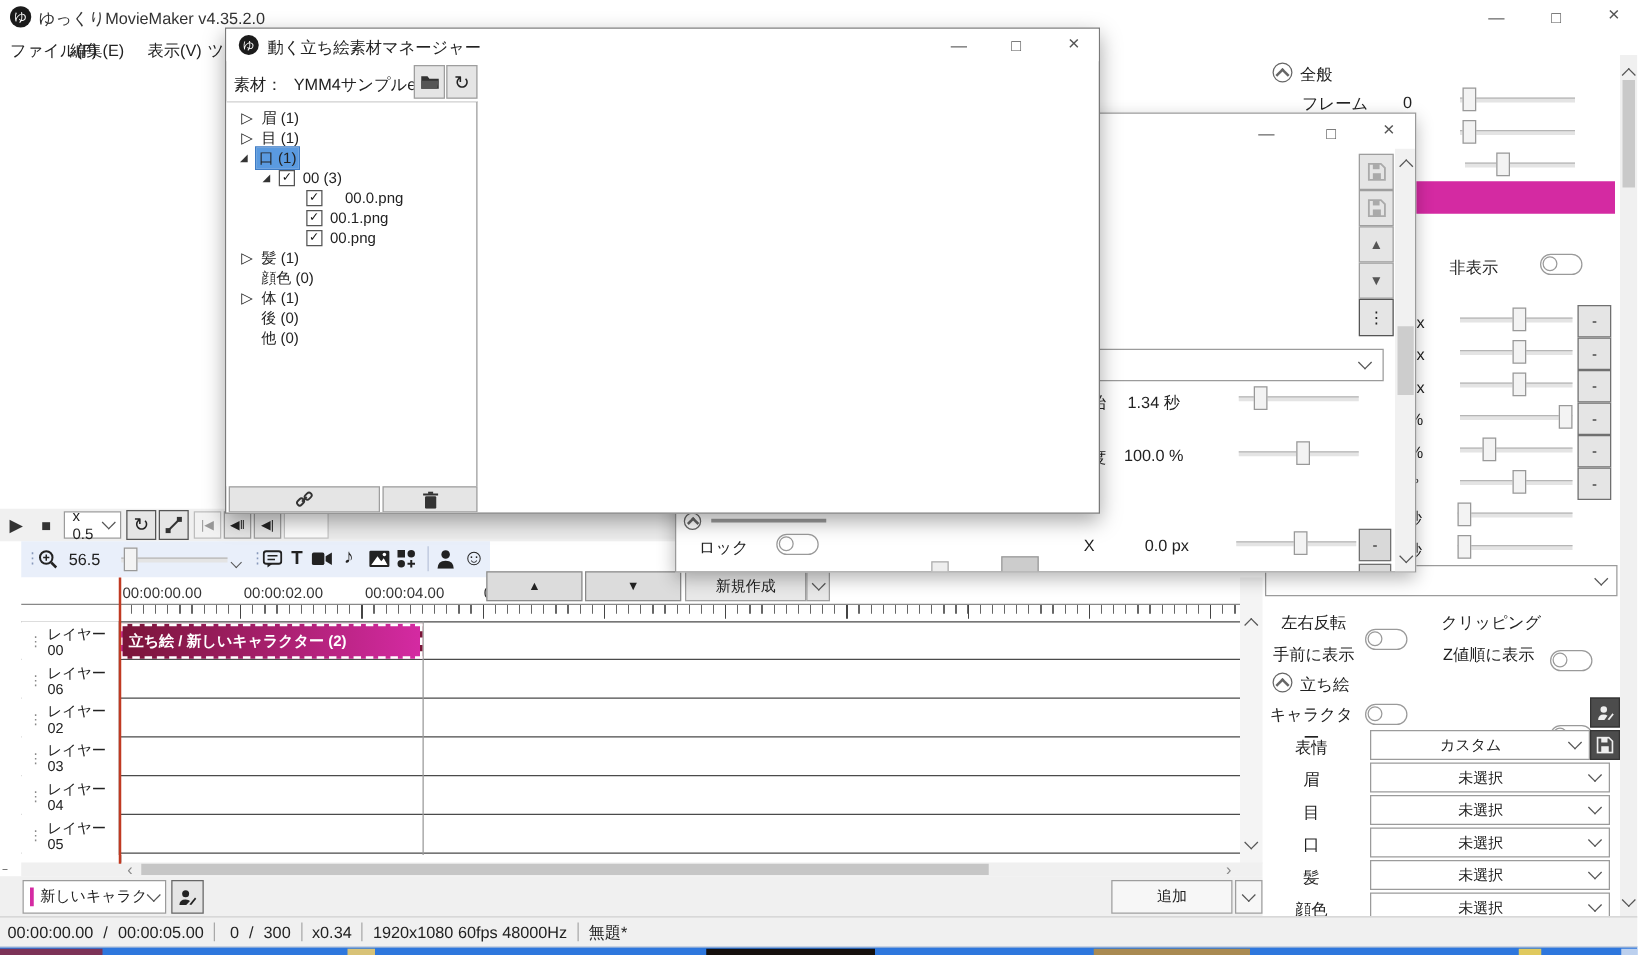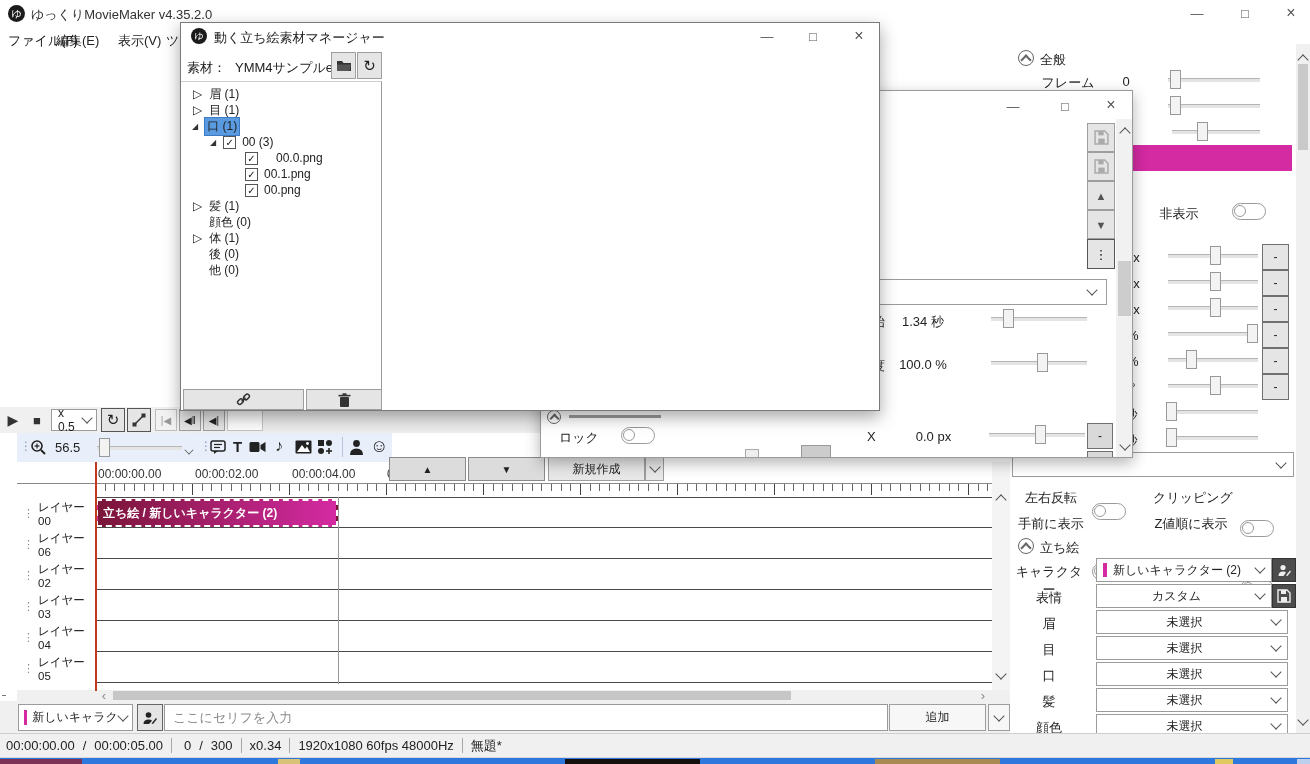--- a/index.html
+++ b/index.html
@@ -145,25 +145,20 @@
     <div class="ab tgl" style="left:82px;top:468px"></div>
     <div class="ab rlabel" style="left:136px;top:471px;width:90px">Z値順に表示</div>
     <div class="ab tgl" style="left:230px;top:468px"></div>
 
     <div class="ab circ" style="left:8px;top:494px">
         <i></i>
       </div>
     <div class="ab" style="left:30px;top:495px">立ち絵</div>
 
     <div class="ab rlabel" style="left:0;top:519px;width:78px">キャラクター</div>
-    <div class="ab combo" style="left:86px;top:514px;width:176px;height:24px">
-      <span style="width:4px;height:14px;background:#d42aa2;margin-left:6px"></span>
-      <span style="margin-left:6px">新しいキャラクター (2)</span>
-      <span class="chv" style="margin-left:auto;margin-right:7px"></span>
-    </div>
     <div class="ab btn btndark" style="left:262px;top:514px;width:24px;height:24px">
       <svg width="15" height="15" viewBox="0 0 15 15">
           <circle cx="6" cy="4.5" r="2.6" fill="#eee"></circle>
           <path d="M1.5 13 Q1.5 8.5 6 8.5 Q8 8.5 9 9.5 L6.5 13 Z" fill="#eee"></path>
           <path d="M9 12.5 L13 7.5 L14 8.5 L10.5 13 Z" fill="#eee"></path>
         </svg>
     </div>
 
     <div class="ab rlabel" style="left:0;top:545px;width:78px">表情</div>
     <div class="ab combo" style="left:86px;top:540px;width:176px;height:24px">
@@ -395,23 +390,20 @@
       <span style="width:4px;height:15px;background:#d42aa2;margin-left:5px"></span>
       <span style="margin-left:5px;white-space:nowrap;overflow:hidden">新しいキャラクター</span>
       <span class="chv" style="margin-left:auto;margin-right:5px"></span>
     </div>
     <div class="ab btn" style="left:137px;top:3px;width:26px;height:27px;border-color:#666">
       <svg width="16" height="16" viewBox="0 0 16 16">
           <circle cx="6.5" cy="5" r="2.8" fill="#222"></circle>
           <path d="M1.5 14 Q1.5 9.5 6.5 9.5 Q9 9.5 10 10.7 L7 14 Z" fill="#222"></path>
           <path d="M9.5 13.5 L14 8 L15 9 L11 14 Z" fill="#222"></path>
         </svg>
-    </div>
-    <div class="ab flex" style="left:164px;top:3px;width:724px;height:27px;background:#fff;border:1px solid #999">
-      <span style="color:#8b8b8b;margin-left:8px">ここにセリフを入力</span>
     </div>
     <div class="ab btn" style="left:889px;top:3px;width:97px;height:27px;background:#f7f7f7">
         <span>追加</span>
       </div>
     <div class="ab btn" style="left:988px;top:3px;width:22px;height:27px;background:#f7f7f7">
         <span class="chv"></span>
       </div>
   </div>
 
   <div class="ab flex" style="left:0;top:733px;width:1310px;height:24px;background:#f0f0f0;border-top:1px solid #cfcfcf;z-index:8">

